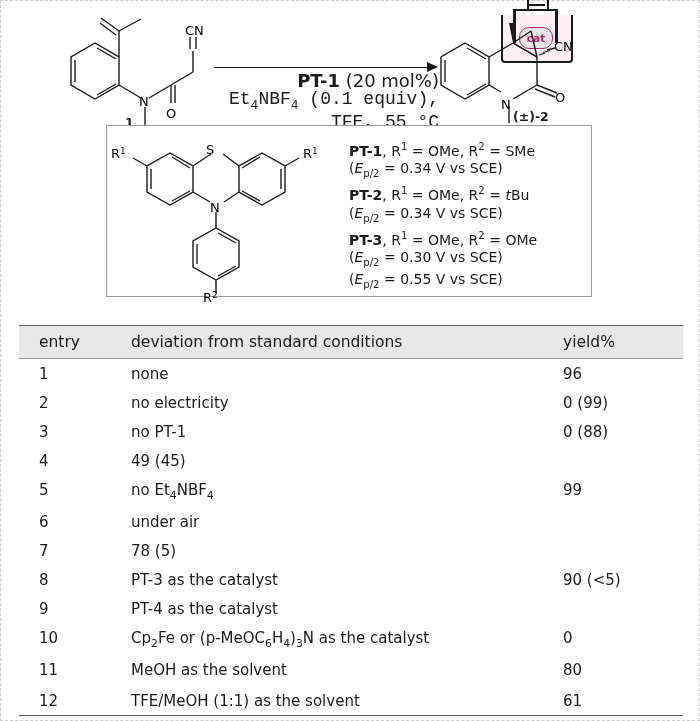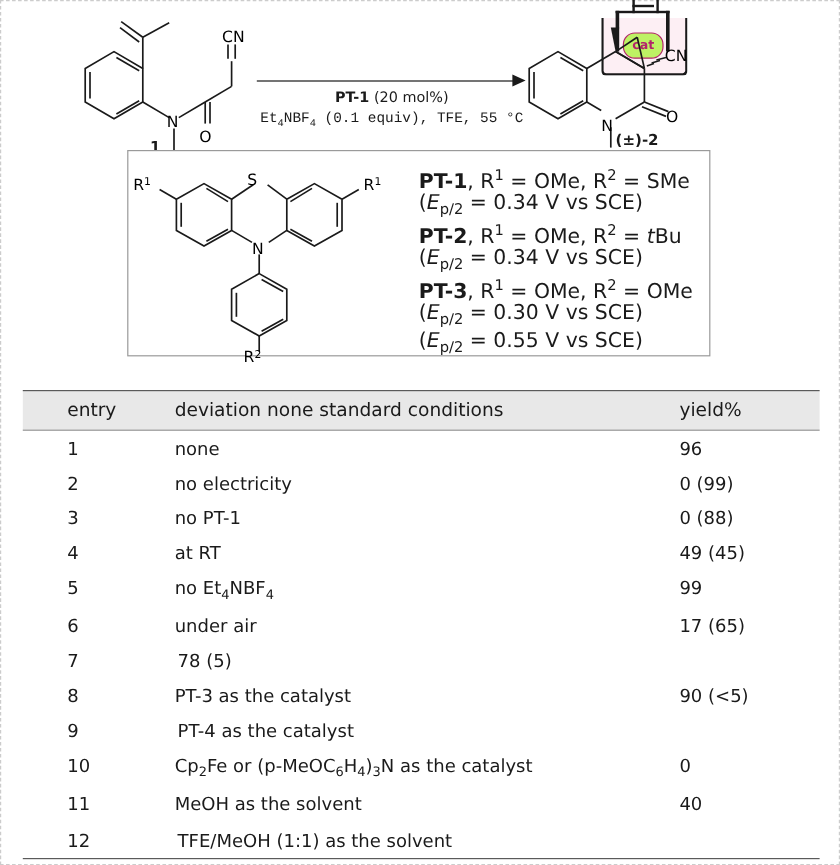--- a/index.html
+++ b/index.html
@@ -66,22 +66,22 @@
     left: 213px;
     top: 41px;
     width: 0; height: 0;
     border-top: 5px solid transparent;
     border-bottom: 5px solid transparent;
     border-left: 11px solid #1a1a1a;
   }
   .cond {
     position: absolute;
     width: 225px;
-    text-align: center;
-    font-size: 12px;
+    text-align: right;
+    font-size: 18px;
     line-height: 16px;
   }
   .cond.l1 { top: 52px; }
   .cond.l2 { top: 70px; font-family: Liberation Mono, monospace; }
   .bold { font-weight: bold; }
   sub { font-size: 0.72em; }
   sup { font-size: 0.72em; }
   .ital { font-style: italic; }
 
   
@@ -134,21 +134,21 @@
     position: absolute;
     left: 26px; top: 20px;
     width: 32px; height: 20px;
     border: 1.6px solid #b3246b;
     border-radius: 10px;
     color: #b3246b;
     font-size: 10.5px;
     font-weight: bold;
     text-align: center;
     line-height: 20px;
-    background: #bef264;
+    background: #e5e5e5;
   }
 
   
   .lbl {
     position: absolute;
     font-size: 12.5px;
   }
 
   
   .cat-box {
@@ -158,21 +158,21 @@
     width: 486px;
     height: 172px;
     border: 1px solid #9a9a9a;
     background: #ffffff;
     box-sizing: border-box;
   }
   .cat-list {
     position: absolute;
     left: 242px;
     top: 12px;
-    font-size: 17px;
+    font-size: 14px;
     line-height: 17.5px;
   }
   .cat-list div { white-space: nowrap; }
 
   
   .table {
     position: absolute;
     left: 18px;
     top: 324px;
     width: 664px;
@@ -183,21 +183,21 @@
     background: #e8e8e8;
     border-top: 1.5px solid #5a5a5a;
     border-bottom: 1px solid #9a9a9a;
     padding: 7px 0 7px 0;
     font-size: 15.5px;
   }
   .t-row {
     display: flex;
     padding: 5.5px 0 5.5px 0;
   }
-  .c-entry { width: 112px; padding-left: 20px; box-sizing: border-box; margin-left: 17px; }
+  .c-entry { width: 112px; padding-left: 20px; box-sizing: border-box; }
   .c-dev   { width: 432px; }
   .c-yield { width: 120px; }
   .t-bottom {
     border-bottom: 1.5px solid #5a5a5a;
     margin-top: 2px;
   }
 
   svg { display: block; overflow: visible; }
   text { font-family: "DejaVu Sans", sans-serif; }
 </style>
@@ -366,53 +366,51 @@
         <div>
           (<span class="ital">E</span><sub>p/2</sub> = 0.55 V vs SCE)
         </div>
       </div>
     </div>
   </div>
 
   <div class="table">
     <div class="t-head">
       <div class="c-entry">entry</div>
-      <div class="c-dev">deviation none standard conditions</div>
+      <div class="c-dev">deviation from standard conditions</div>
       <div class="c-yield">yield%</div>
     </div>
 
     <div class="t-row">
       <div class="c-entry">1</div>
       <div class="c-dev">none</div>
       <div class="c-yield">96</div>
     </div>
     <div class="t-row">
       <div class="c-entry">2</div>
       <div class="c-dev">no electricity</div>
       <div class="c-yield">0 (99)</div>
     </div>
     <div class="t-row">
       <div class="c-entry">3</div>
       <div class="c-dev">no PT-1</div>
       <div class="c-yield">0 (88)</div>
     </div>
     <div class="t-row">
       <div class="c-entry">4</div>
-      <div class="c-dev">at RT</div>
       <div class="c-yield"> 49 (45)</div>
     </div>
     <div class="t-row">
       <div class="c-entry">5</div>
       <div class="c-dev">no Et<sub>4</sub>NBF<sub>4</sub></div>
       <div class="c-yield">99</div>
     </div>
     <div class="t-row">
       <div class="c-entry">6</div>
       <div class="c-dev">under air</div>
-      <div class="c-yield">17 (65)</div>
     </div>
     <div class="t-row">
       <div class="c-entry">7</div>
       <div class="c-yield">78 (5)</div>
     </div>
     <div class="t-row">
       <div class="c-entry">8</div>
       <div class="c-dev">PT-3 as the catalyst</div>
       <div class="c-yield">90 (&lt;5)</div>
     </div>
@@ -421,21 +419,22 @@
       <div class="c-dev">PT-4 as the catalyst</div>
     </div>
     <div class="t-row">
       <div class="c-entry">10</div>
       <div class="c-dev">Cp<sub>2</sub>Fe or (p-MeOC<sub>6</sub>H<sub>4</sub>)<sub>3</sub>N as the catalyst</div>
       <div class="c-yield">0</div>
     </div>
     <div class="t-row">
       <div class="c-entry">11</div>
       <div class="c-dev">MeOH as the solvent</div>
-      <div class="c-yield">40</div>
+      <div class="c-yield">80</div>
     </div>
     <div class="t-row t-bottom">
       <div class="c-entry">12</div>
       <div class="c-dev">TFE/MeOH (1:1) as the solvent</div>
+      <div class="c-yield">61</div>
     </div>
   </div>
 
 </div>
 
 </body></html>

